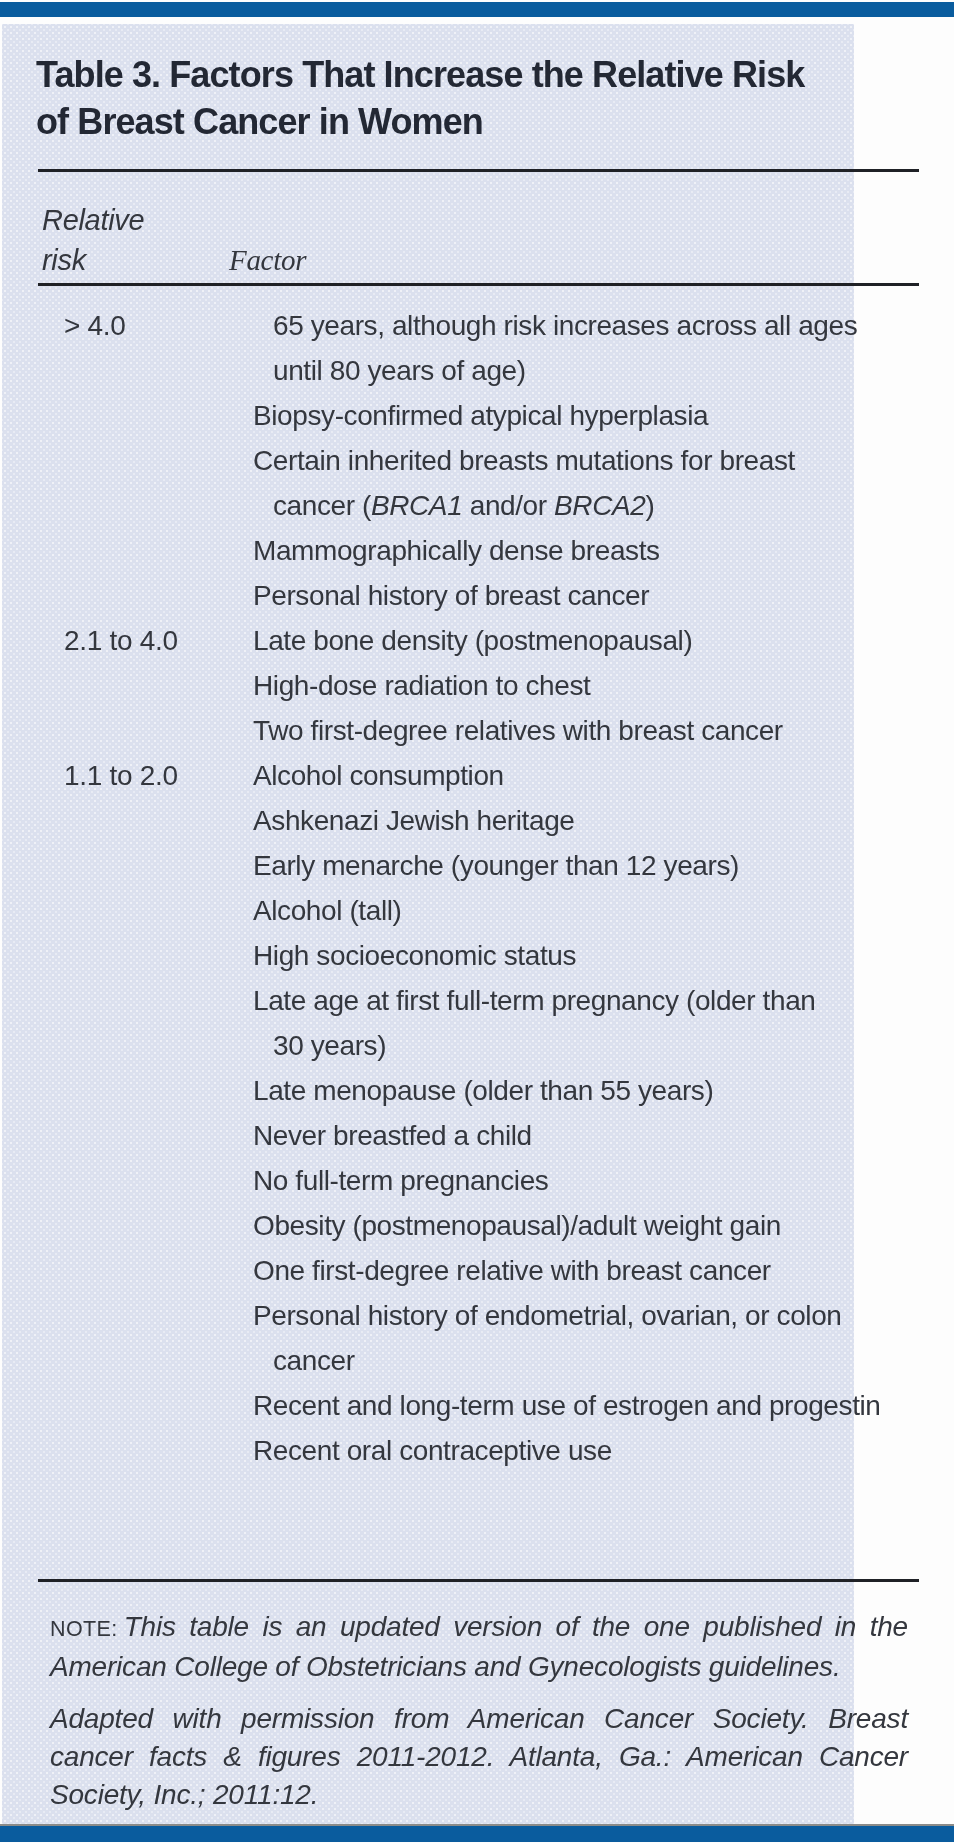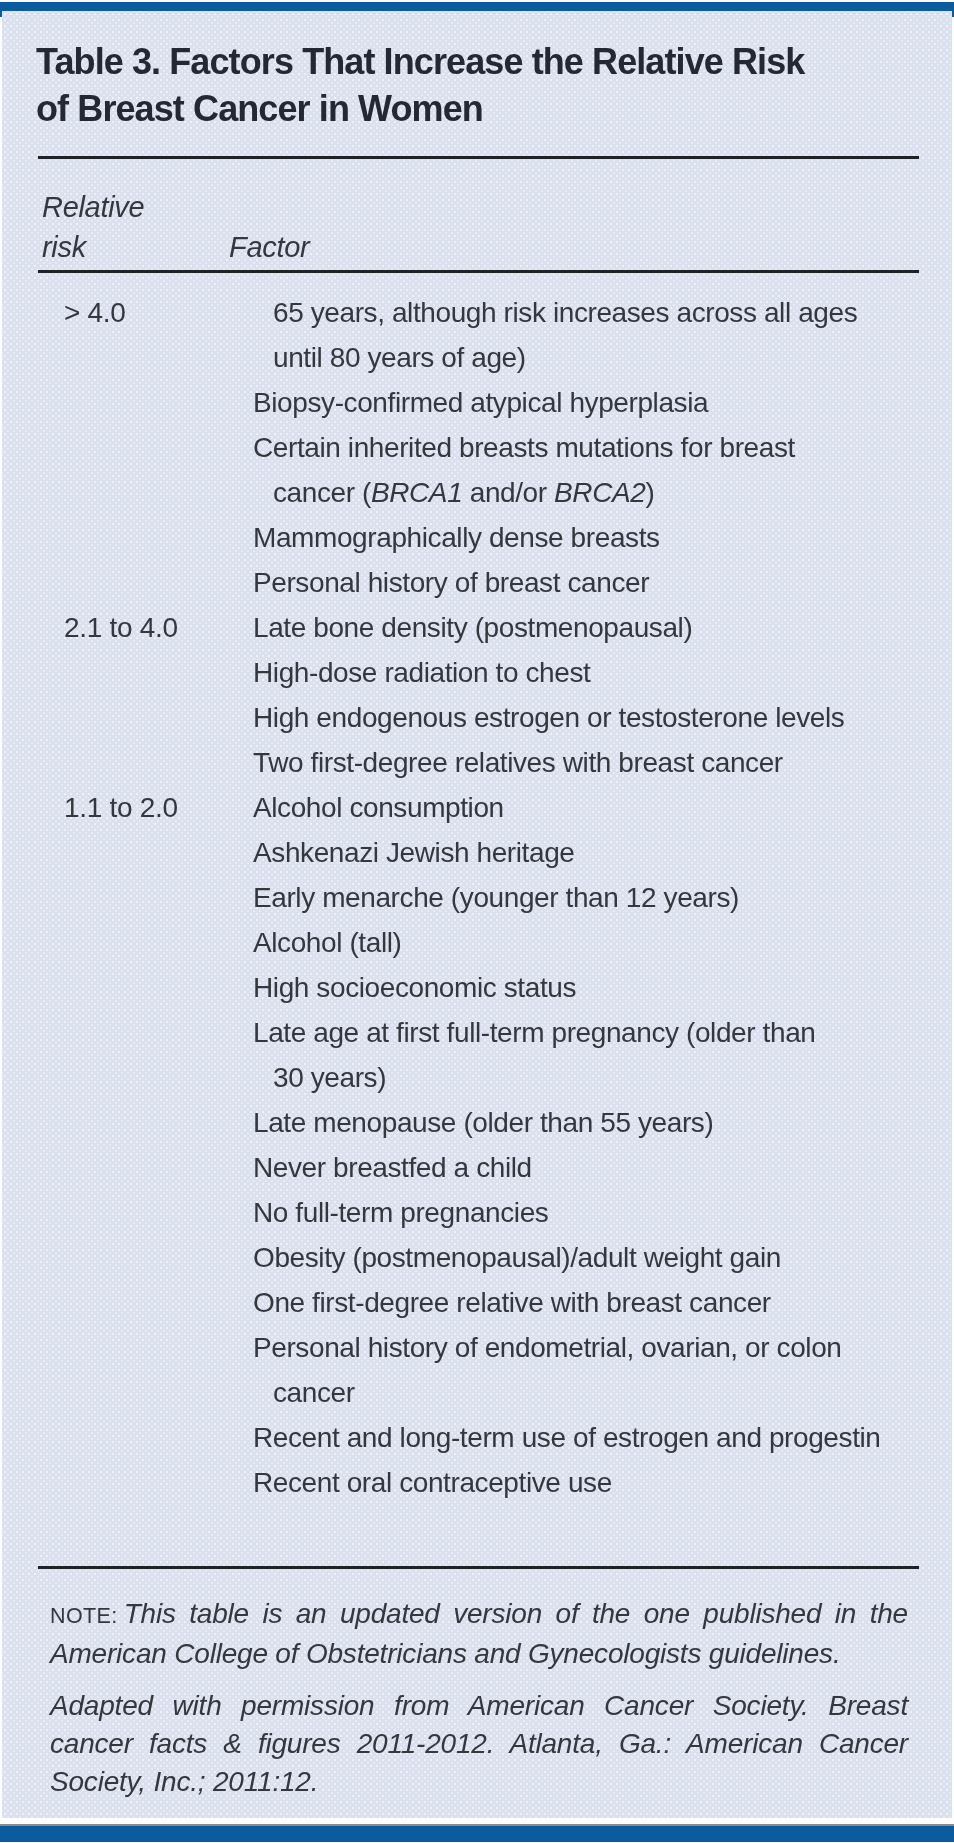--- a/index.html
+++ b/index.html
@@ -6,21 +6,21 @@
   .page{
     position:relative;width:954px;height:1843px;overflow:hidden;
     background:#fdfdfd;
     font-family:"Liberation Sans","DejaVu Sans",sans-serif;
   }
   .bar{position:absolute;left:0;right:0;background:var(--bar-blue,#0a5c9e);}
   .bar.top{top:2px;height:15px;}
   .bar.bottom{top:1826px;height:16px;}
   .gray-line{position:absolute;left:0;right:0;top:1824px;height:2px;background:var(--gray-line,#8b8b89);}
   .panel{
-    position:absolute;top:11px;left:2px;width:950px;height:1807px;
+    position:absolute;top:24px;left:2px;width:852px;height:1807px;
     background-color:var(--panel-bg,#dbe0ee);
     background-image:
       radial-gradient(rgba(255,255,255,0.55) 0.8px, rgba(255,255,255,0) 1.3px),
       radial-gradient(rgba(255,255,255,0.35) 0.8px, rgba(255,255,255,0) 1.3px);
     background-size:6px 6px,6px 6px;
     background-position:0 0,3px 3px;
     color:var(--text,#34373e);
   }
   .title{
     position:absolute;left:34px;top:27px;margin:0;
@@ -30,21 +30,21 @@
   .rule{position:absolute;left:36px;width:881px;height:3px;background:var(--rule,#1f2126);}
   .rule1{top:145px;}
   .rule2{top:259px;}
   .rule3{top:1555px;}
   .hdr-risk{
     position:absolute;left:40px;top:176px;
     font-size:29px;font-style:italic;line-height:40px;white-space:pre;letter-spacing:-0.3px;
   }
   .hdr-factor{
     position:absolute;left:227px;top:216px;
-    font-size:29px;font-style:italic;line-height:40px;white-space:pre;letter-spacing:-0.3px;
+    font-size:29px;font-style:italic;line-height:40px;white-space:pre;letter-spacing:-0.3px;font-family:Liberation Serif, serif;
   }
   .tbl{position:absolute;left:38px;top:279px;width:879px;margin-left:24px;}
   .group-row{display:flex;align-items:flex-start;}
   .risk-cell{
     flex:none;width:189px;font-size:28px;line-height:45px;
     letter-spacing:-0.3px;white-space:nowrap;
   }
   .factors-cell{flex:1;min-width:0;}
   .factor-line{
     font-size:28px;line-height:45px;letter-spacing:-0.4px;white-space:nowrap;
@@ -105,23 +105,20 @@
         <div class="group-row">
           <div class="risk-cell">2.1 to 4.0</div>
           <div class="factors-cell">
             <div class="factor-item">
               <div class="factor-line"><span>Late bone density (postmenopausal)</span></div>
             </div>
             <div class="factor-item">
               <div class="factor-line"><span>High-dose radiation to chest</span></div>
             </div>
             <div class="factor-item">
-              <div class="factor-line"><span>High endogenous estrogen or testosterone levels</span></div>
-            </div>
-            <div class="factor-item">
               <div class="factor-line"><span>Two first-degree relatives with breast cancer</span></div>
             </div>
           </div>
         </div>
         <div class="group-row">
           <div class="risk-cell">1.1 to 2.0</div>
           <div class="factors-cell">
             <div class="factor-item">
               <div class="factor-line"><span>Alcohol consumption</span></div>
             </div>

